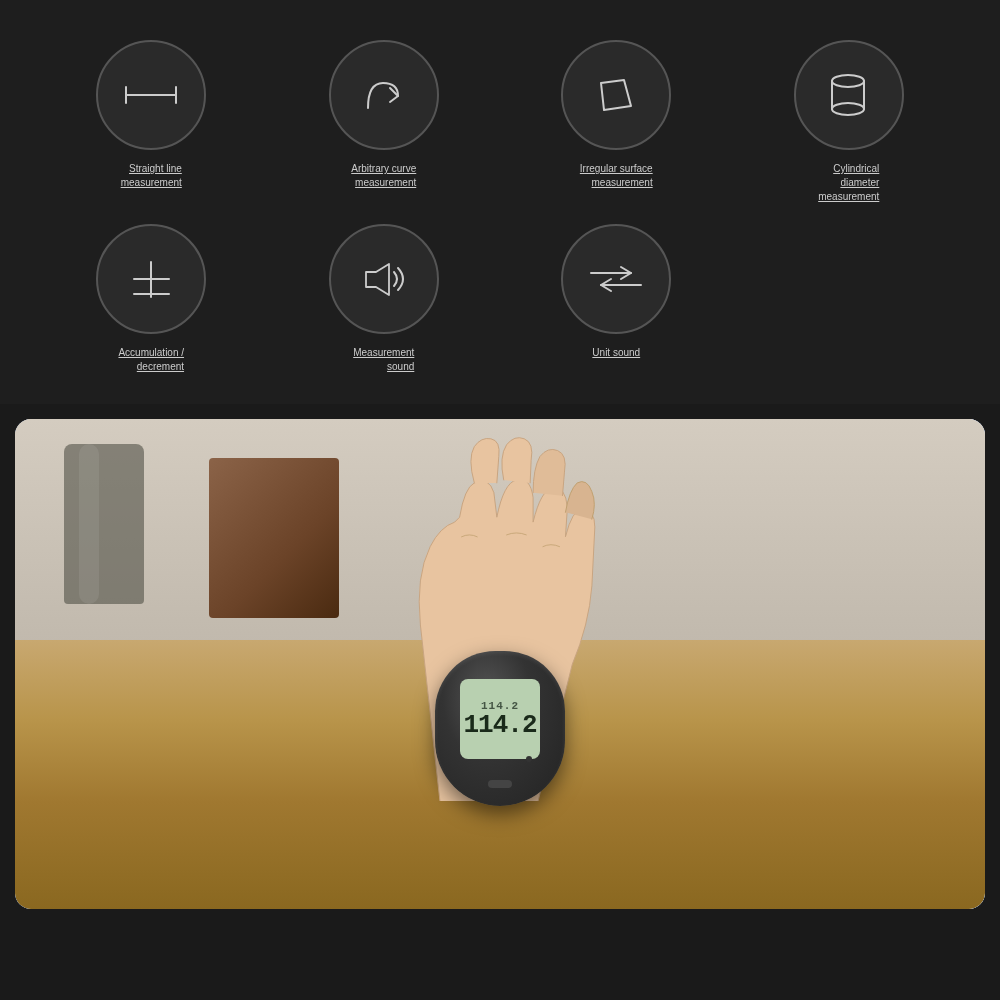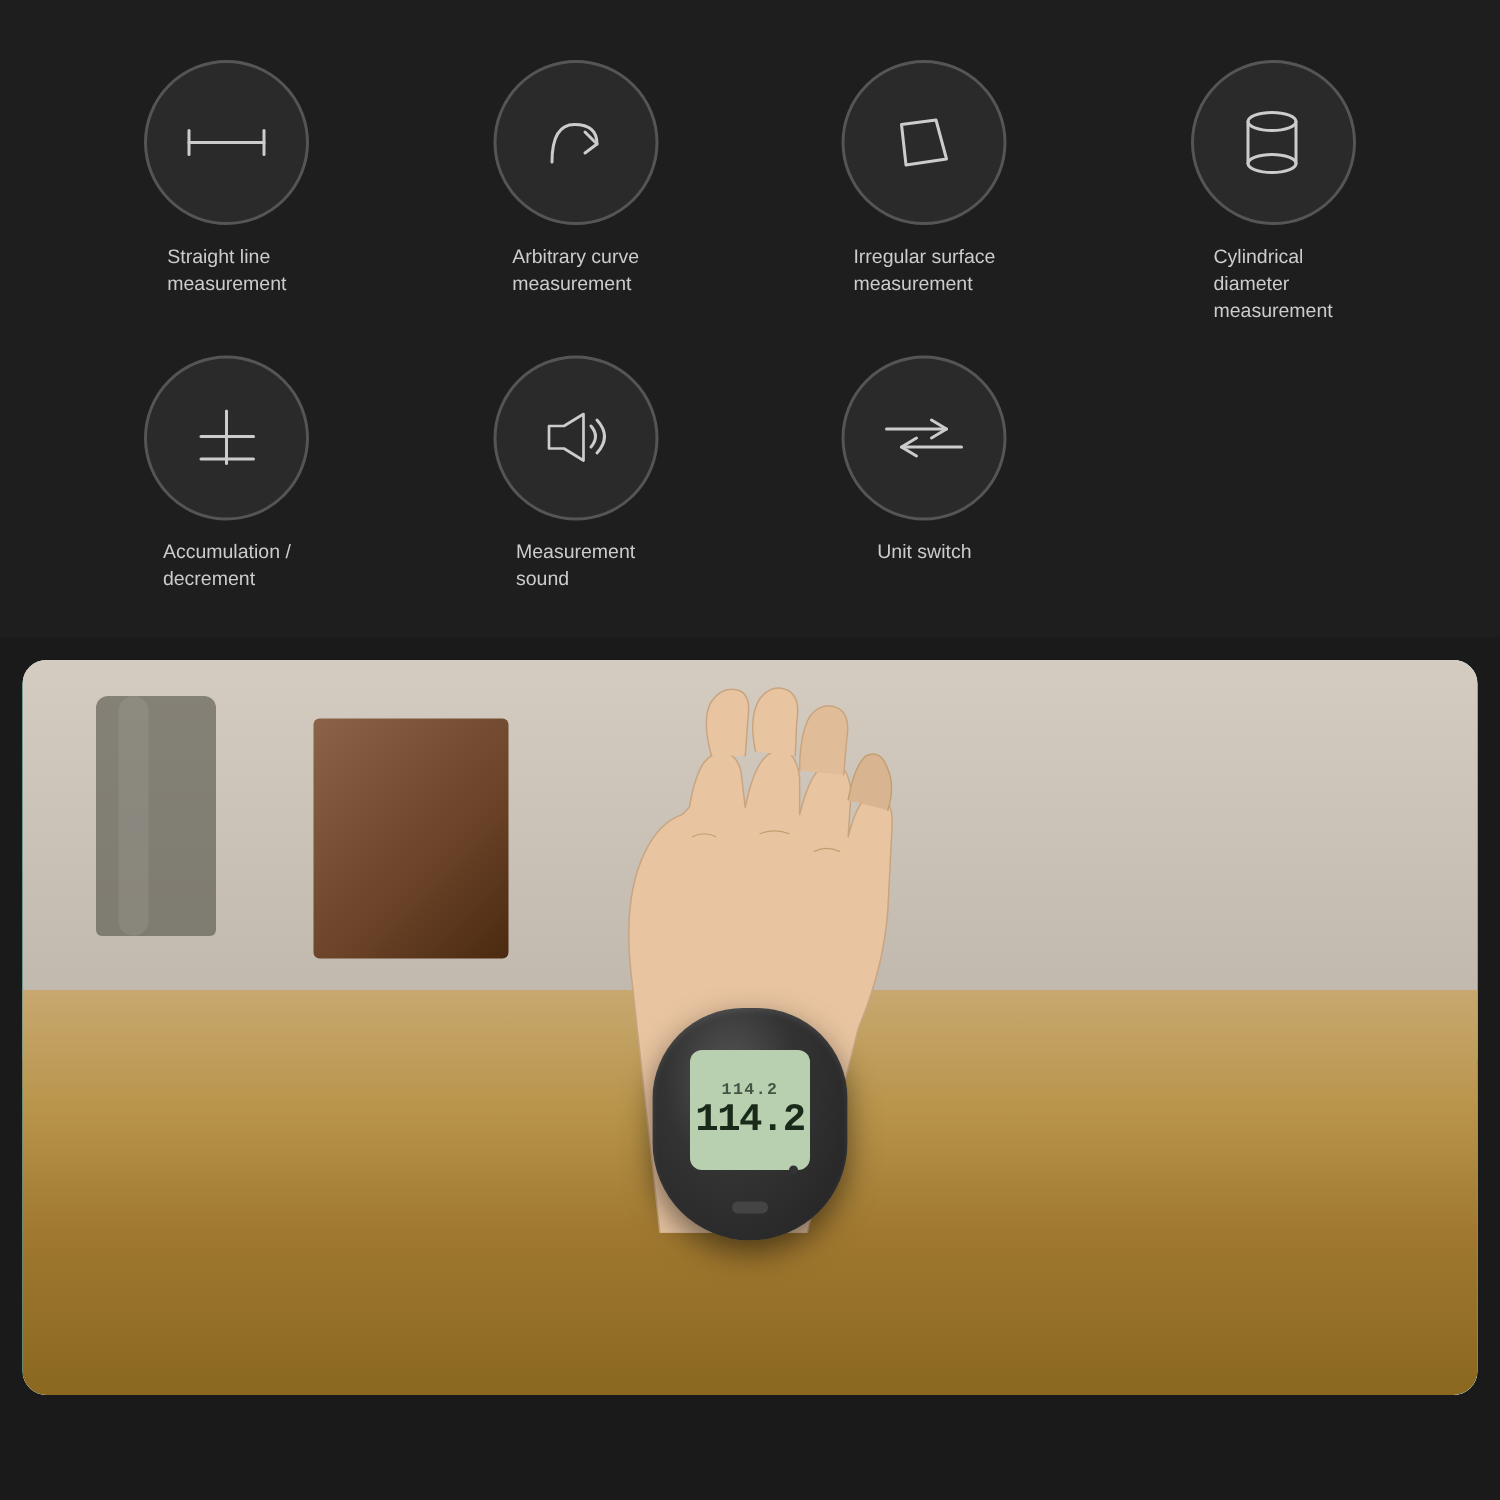--- a/index.html
+++ b/index.html
@@ -39,31 +39,32 @@
       border-radius: 50%;
       border: 2px solid #555;
       background: #2a2a2a;
       display: flex;
       align-items: center;
       justify-content: center;
     }
 
     .feature-label {
       color: #cccccc;
-      font-size: 13px;
-      text-align: left;
+      font-size: 10px;
+      text-align: right;
       line-height: 1.4;
+      text-decoration: underline;
     }
 
     .bottom-section {
       margin: 15px 15px 0 15px;
       border-radius: 16px;
       overflow: hidden;
       height: 490px;
-      background: #5eead4;
+      background: #3b82f6;
       position: relative;
     }
 
     .photo-bg {
       width: 100%;
       height: 100%;
       background: linear-gradient(
         135deg,
         #c8b89a 0%,
         #b8a888 20%,
@@ -316,21 +317,21 @@
 
       <div class="feature-item">
         <div class="circle-icon">
           <svg width="60" height="40" viewBox="0 0 60 40">
             <line x1="5" y1="14" x2="45" y2="14" stroke="#ccc" stroke-width="2"></line>
             <polyline points="35,8 45,14 35,20" stroke="#ccc" stroke-width="2" fill="none"></polyline>
             <line x1="55" y1="26" x2="15" y2="26" stroke="#ccc" stroke-width="2"></line>
             <polyline points="25,20 15,26 25,32" stroke="#ccc" stroke-width="2" fill="none"></polyline>
           </svg>
         </div>
-        <span class="feature-label">Unit switch</span>
+        <span class="feature-label">Unit sound</span>
       </div>
 
     </div>
   </div>
 
   <div class="bottom-section">
     <div class="photo-bg">
 
       <div class="bg-wall"></div>
 

